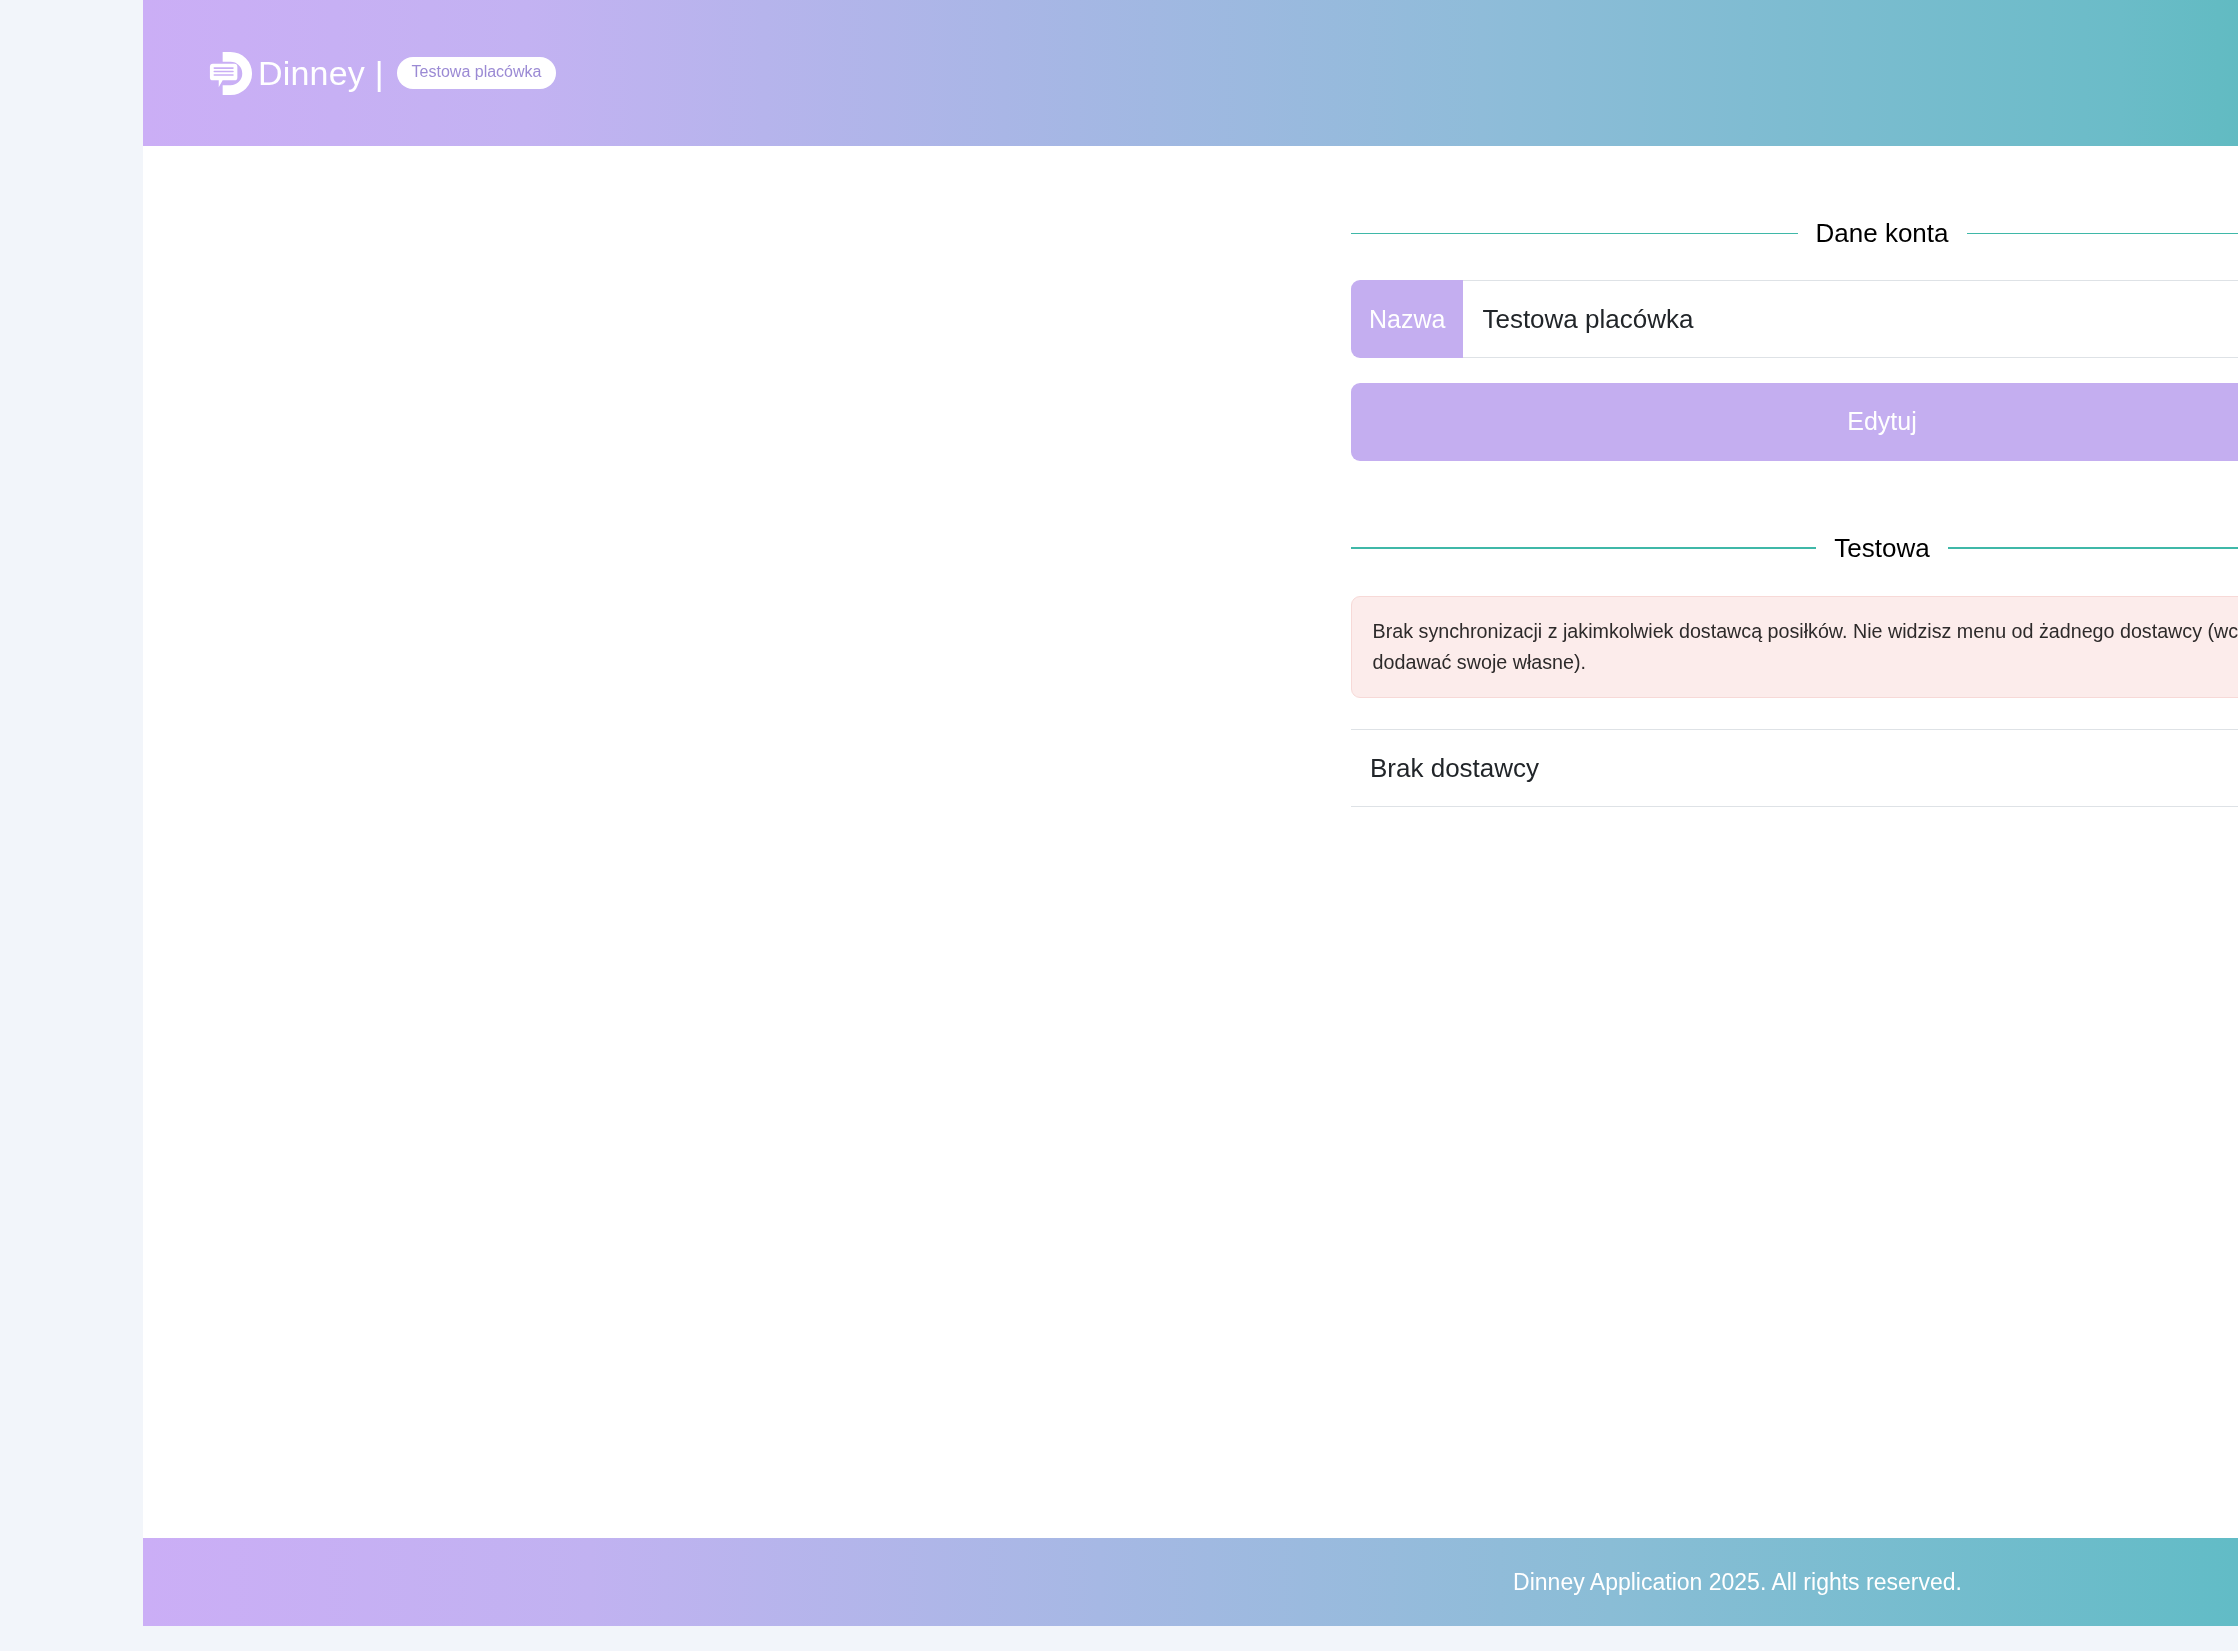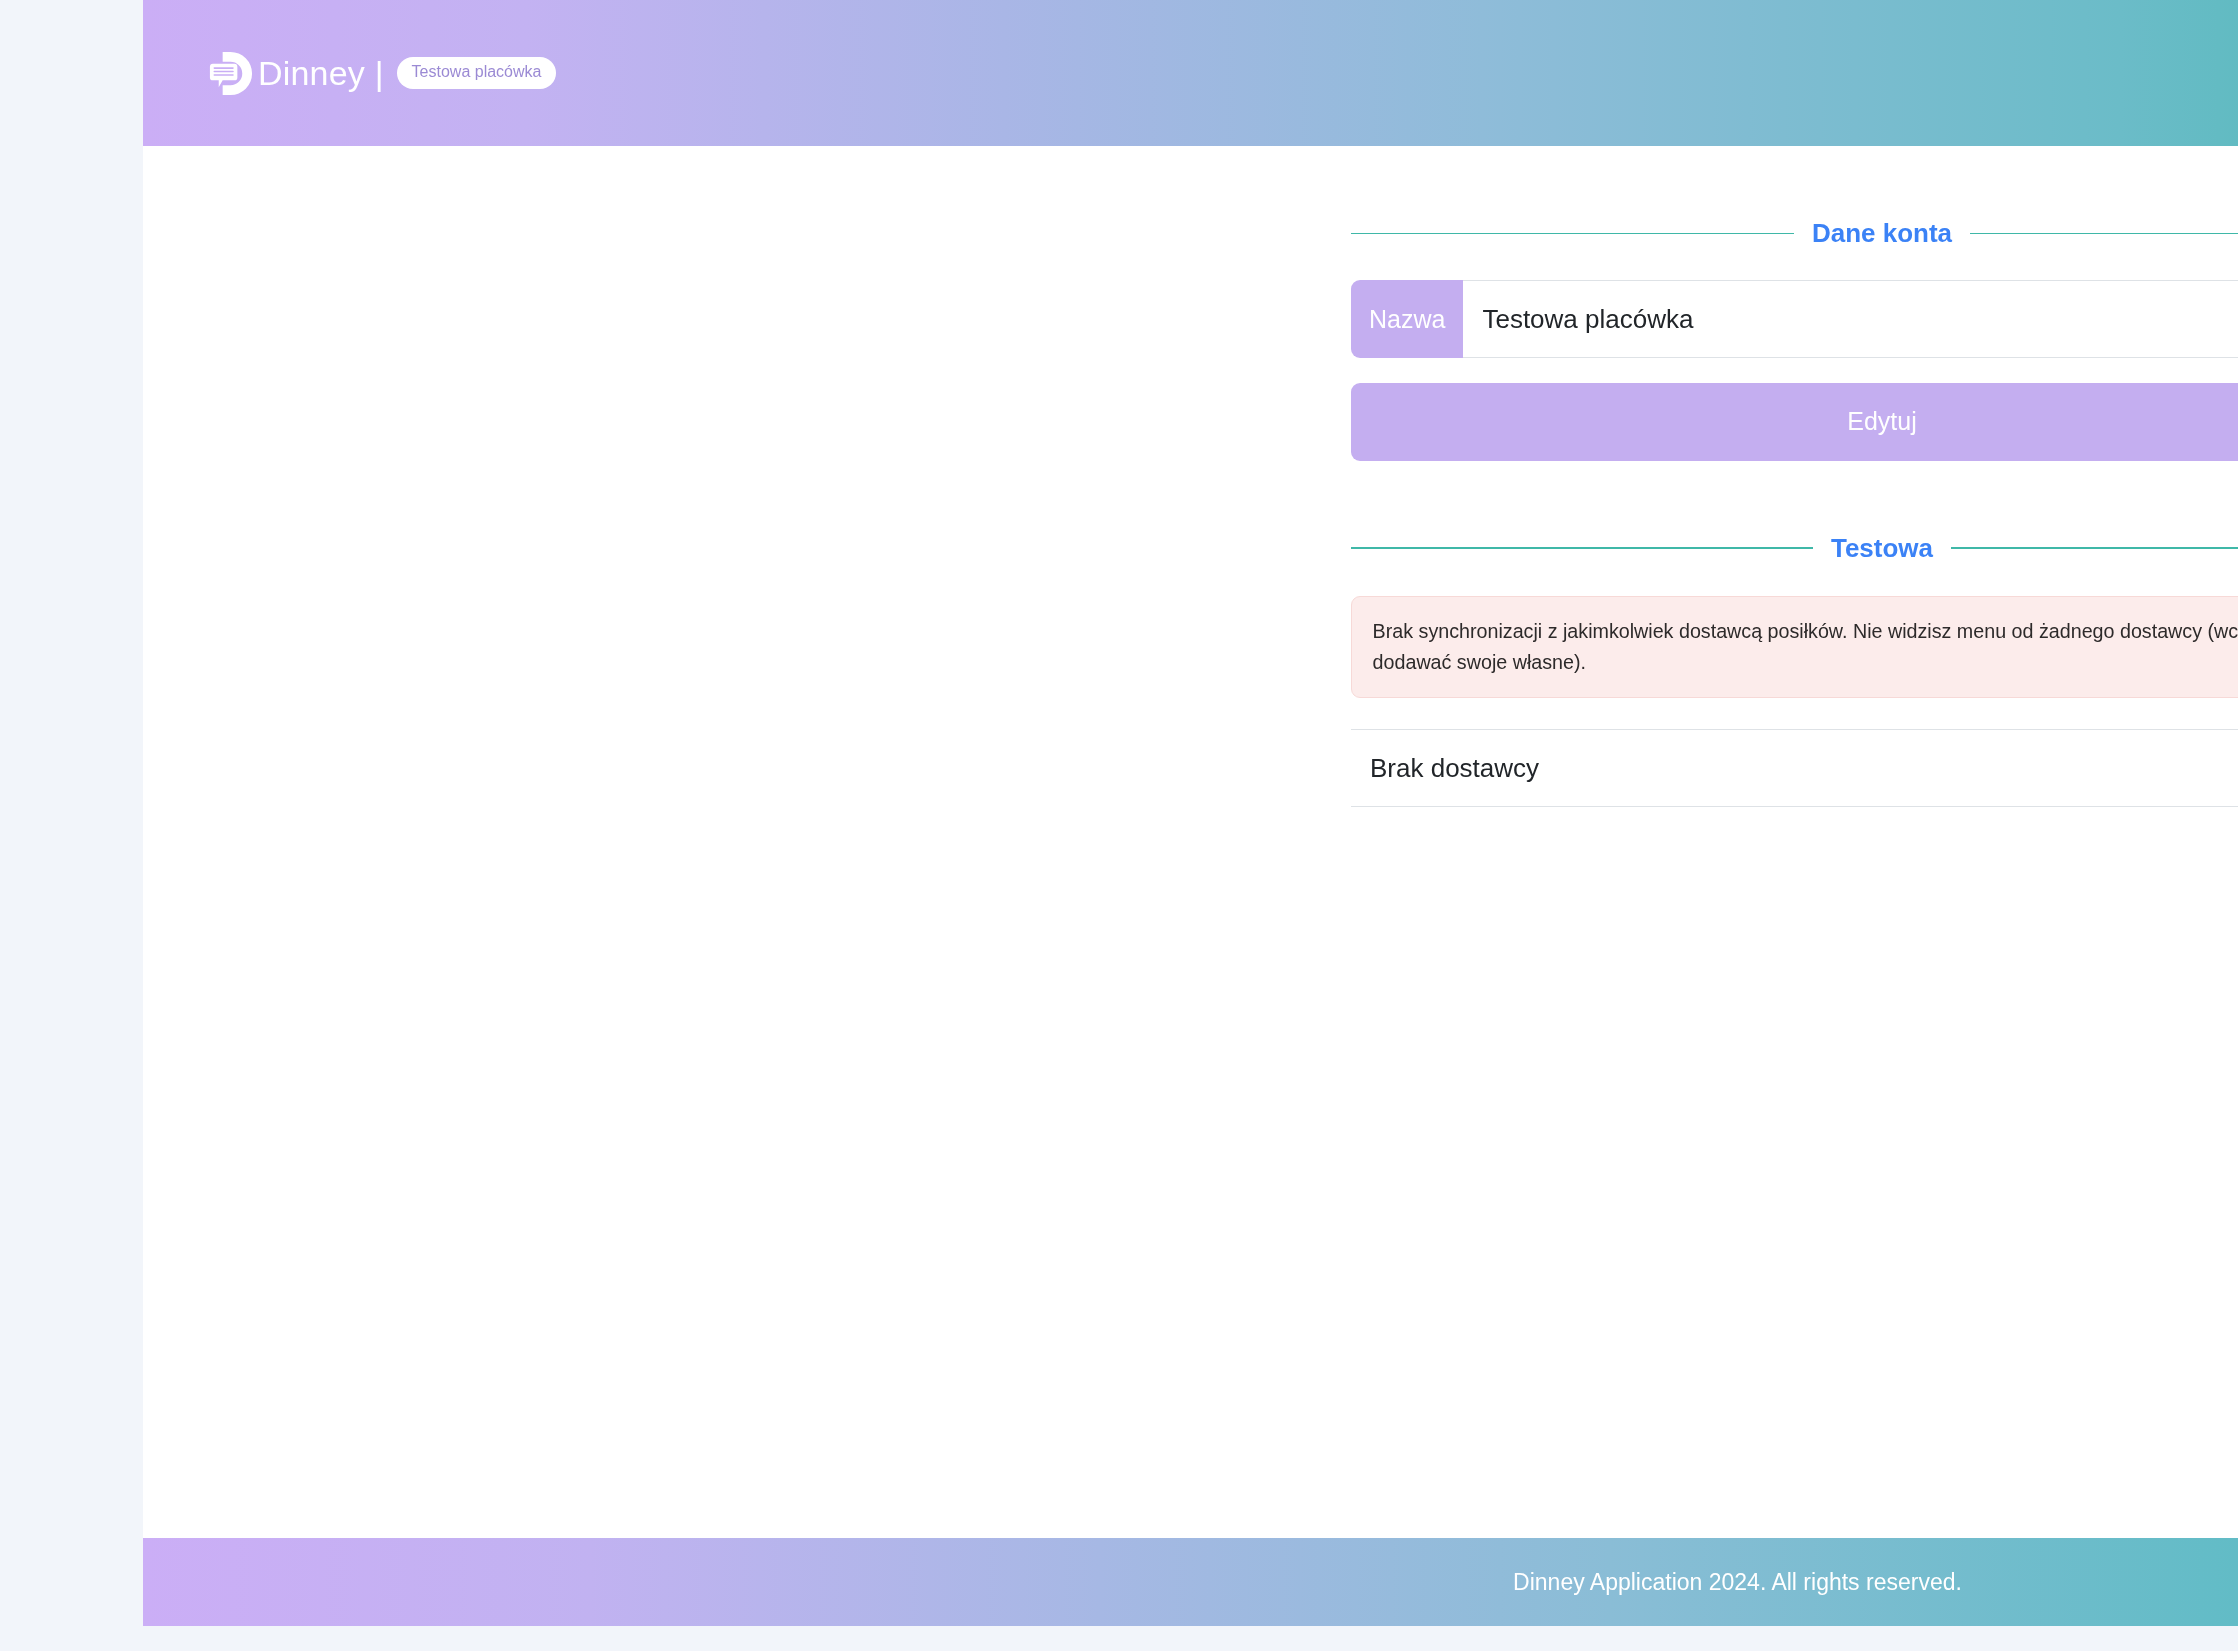--- a/index.html
+++ b/index.html
@@ -60,23 +60,23 @@
 
   
   .section-head {
     display:flex; align-items:center; gap:18px;
     margin-top:72px;
   }
   .section-head .rule {
     flex:1; height:1.8px; background:#3fb8a8;
   }
   .section-head .title {
-    color:#3b82f6;
+    color:#000000;
     font-size:26px;
-    font-weight:700;
+    font-weight:400;
     white-space:nowrap;
   }
 
   
   .input-group {
     display:flex;
     margin-top:31px;
     height:78px;
     border-radius:9px;
   }
@@ -188,17 +188,17 @@
       <div class="input-group">
         <div class="ig-field mid">Brak dostawcy</div>
 
       </div>
 
     </div>
 
   </div>
 
   <div class="footer">
-    <span>Dinney Application 2024. All rights reserved.</span>
+    <span>Dinney Application 2025. All rights reserved.</span>
   </div>
 
 </div>
 
 
 </body></html>

